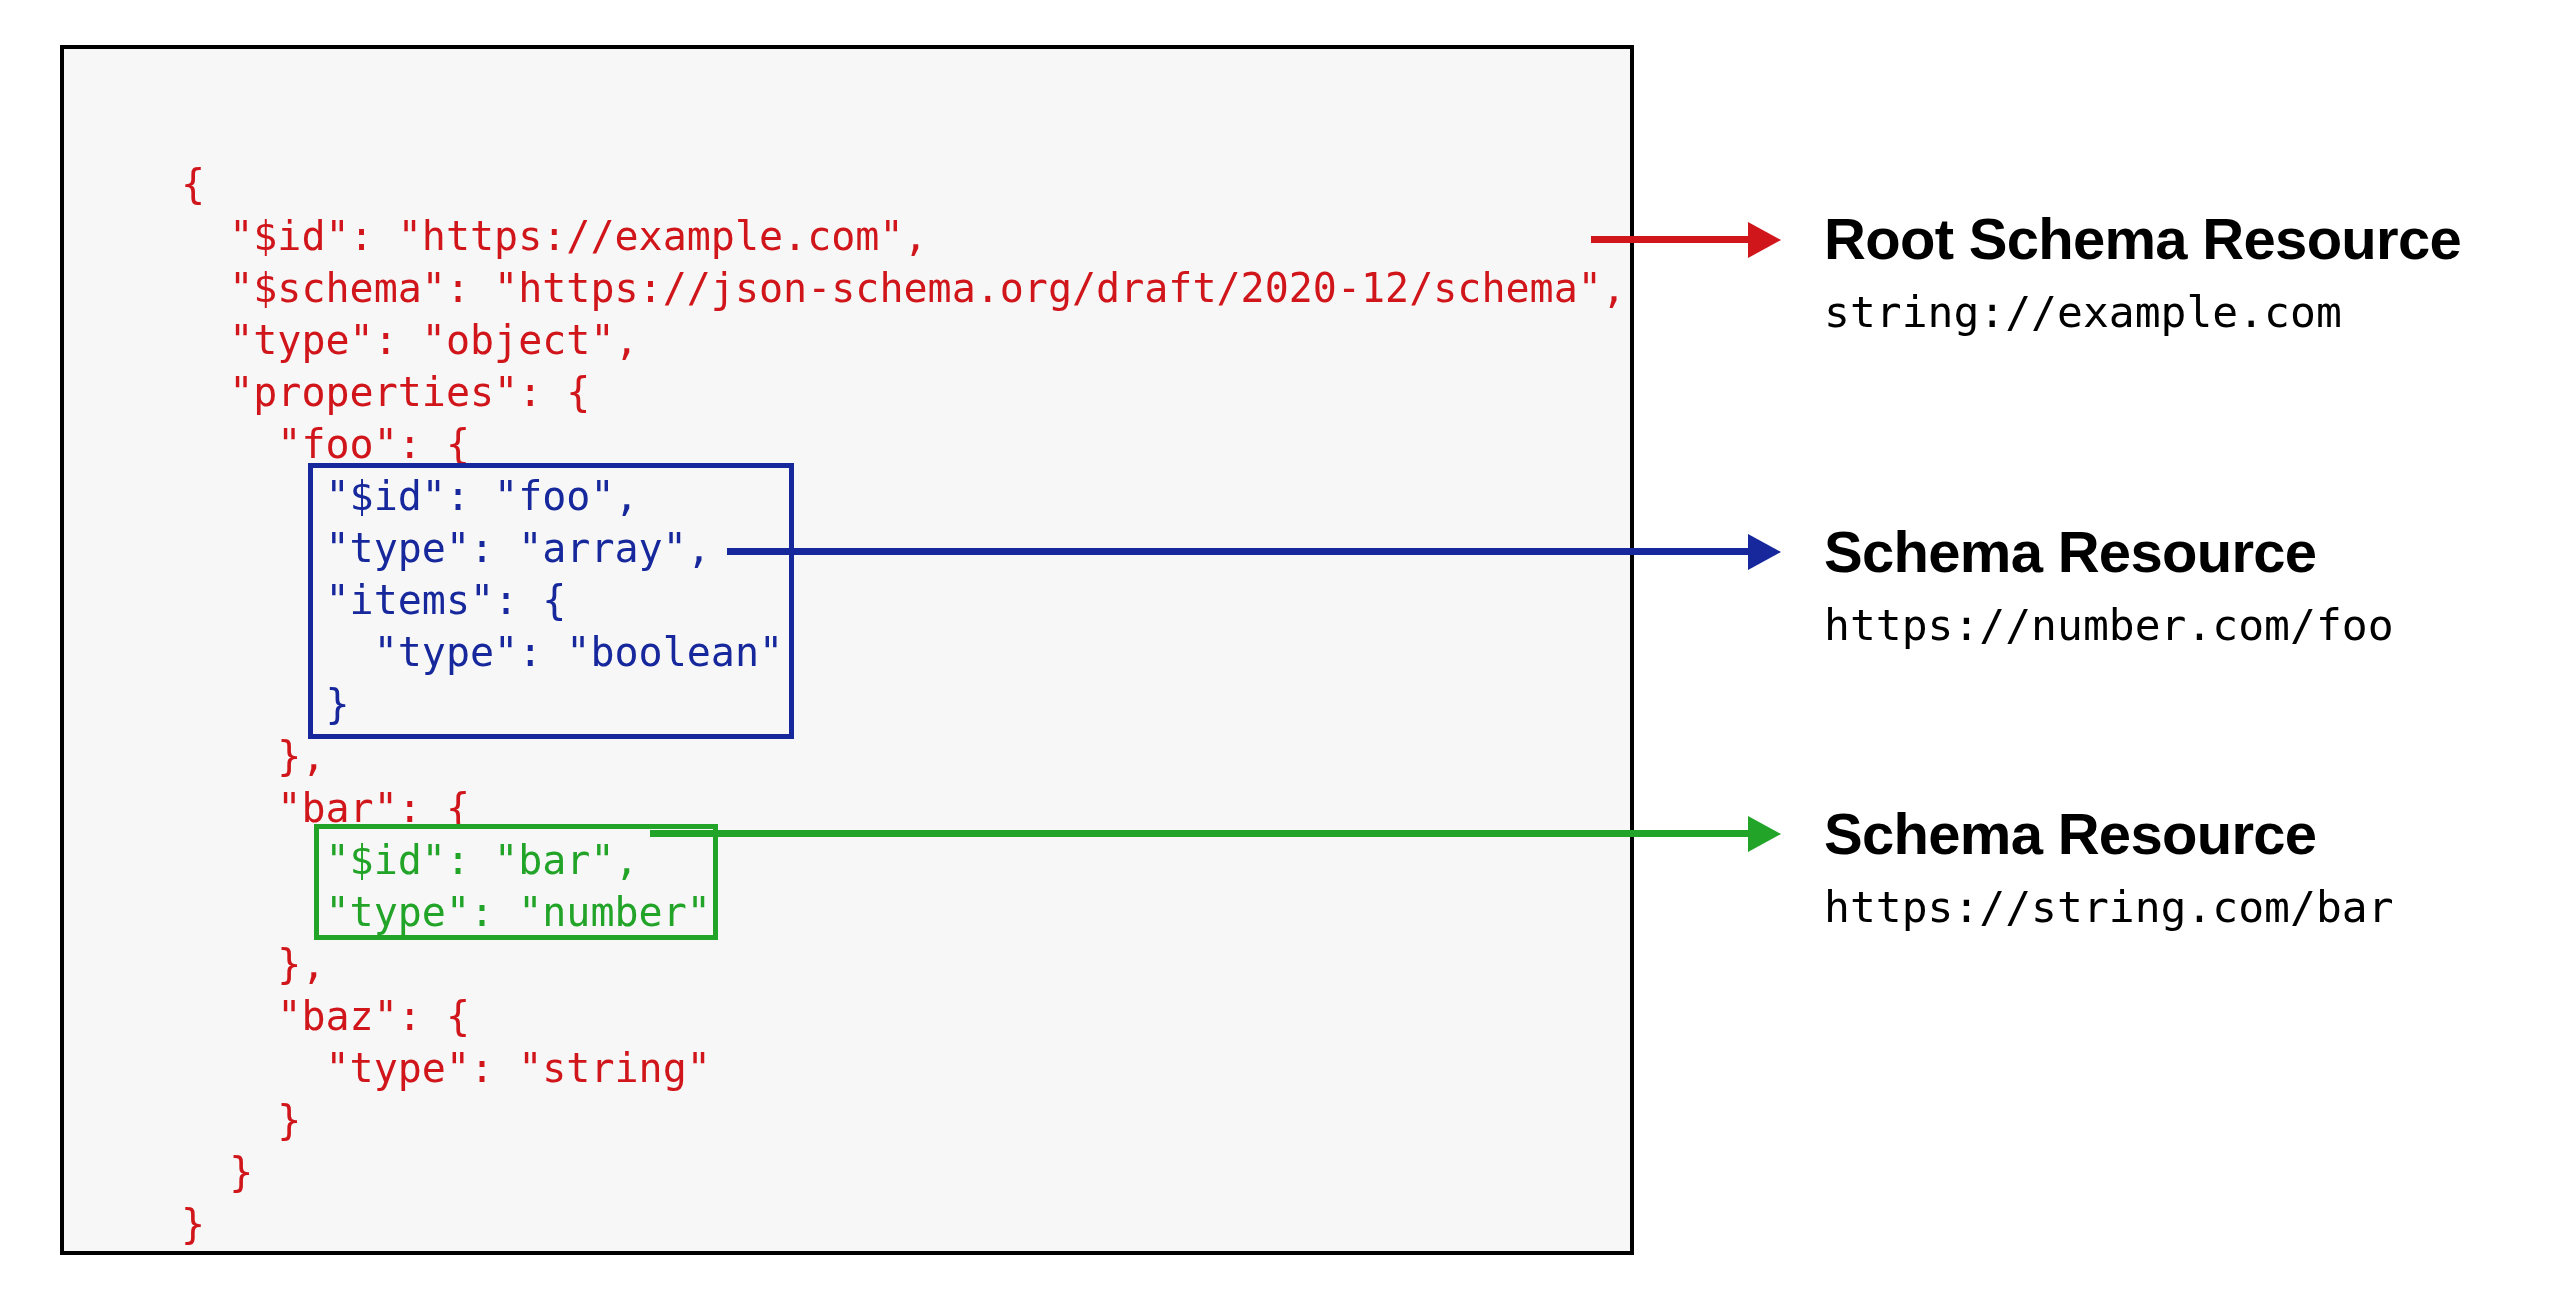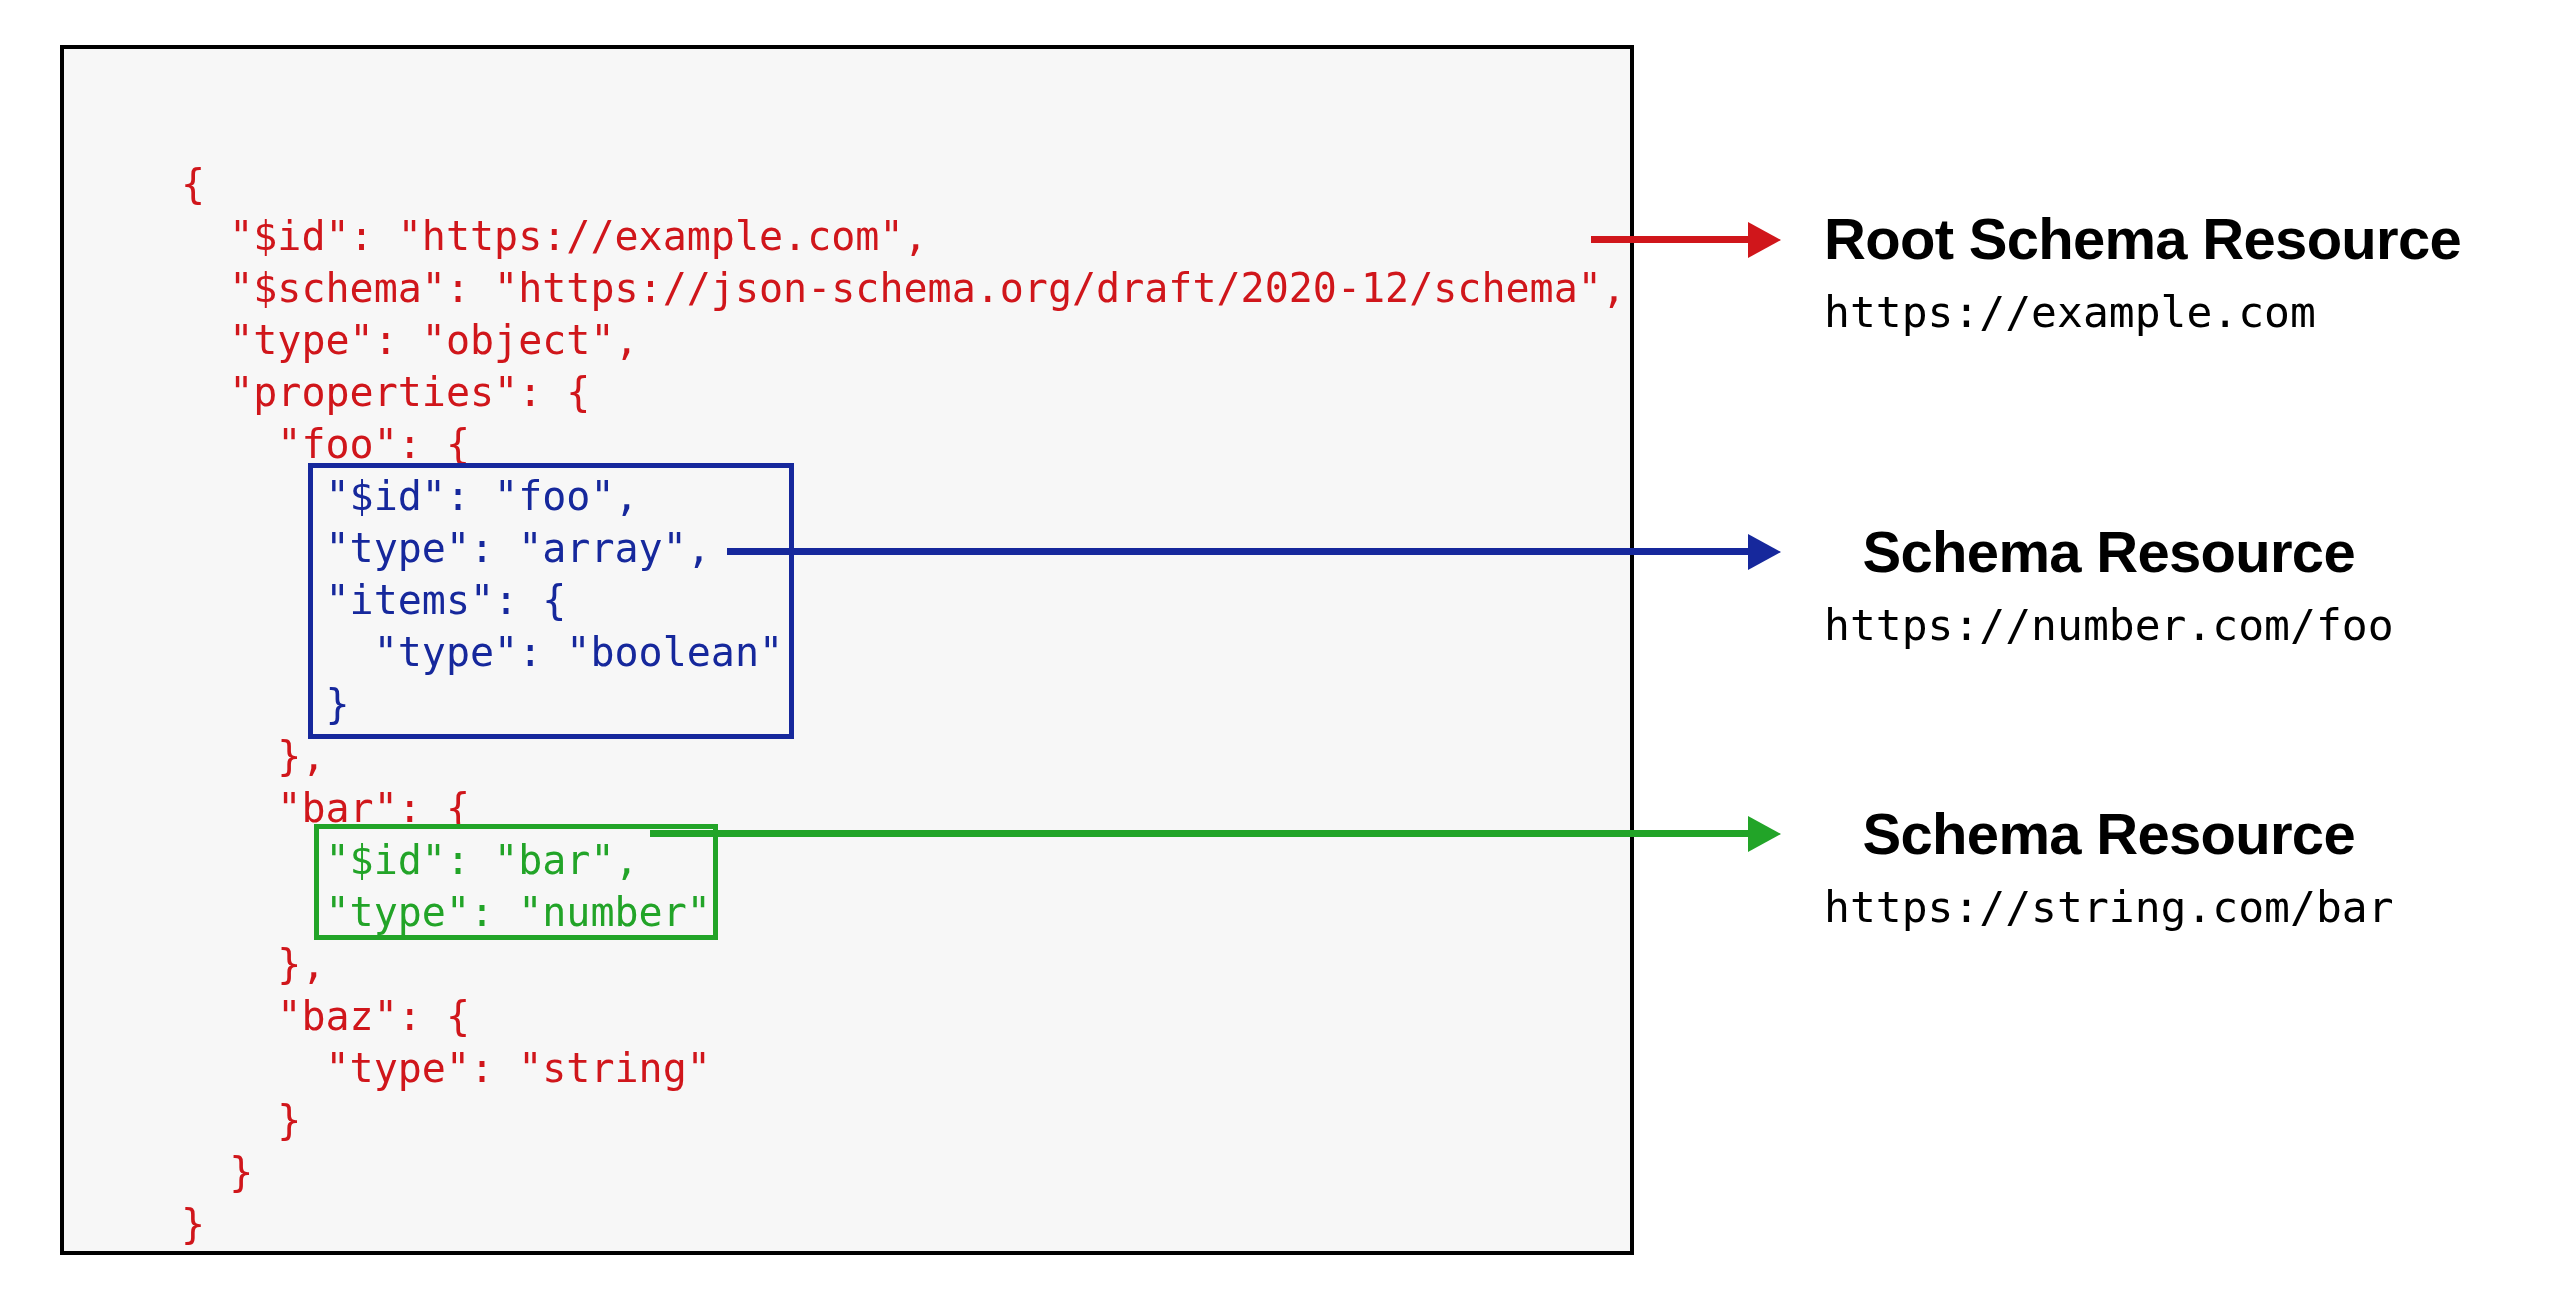--- a/index.html
+++ b/index.html
@@ -90,21 +90,20 @@
   }
   .callout.root{top:206px;}
   .callout.foo{top:519px;}
   .callout.bar{top:801px;}
   .callout-title{
     font-size:58px;
     font-weight:bold;
     line-height:66px;
     white-space:nowrap;
     letter-spacing:-0.7px;
-    text-align:center;
   }
   .callout-url{
     font-family:"DejaVu Sans Mono", monospace;
     font-size:43px;
     line-height:53px;
     white-space:nowrap;
   }
 </style>
 </head>
 <body>
@@ -124,21 +123,21 @@
   <div class="arrow-line"></div>
   <div class="arrow-head"></div>
 </div>
 <div class="arrow green">
   <div class="arrow-line"></div>
   <div class="arrow-head"></div>
 </div>
 
 <div class="callout root">
   <div class="callout-title">Root Schema Resource</div>
-  <div class="callout-url">https://example.com</div>
+  <div class="callout-url">string://example.com</div>
 </div>
 <div class="callout foo">
   <div class="callout-title">Schema Resource</div>
   <div class="callout-url">https://number.com/foo</div>
 </div>
 <div class="callout bar">
   <div class="callout-title">Schema Resource</div>
   <div class="callout-url">https://string.com/bar</div>
 </div>
 

